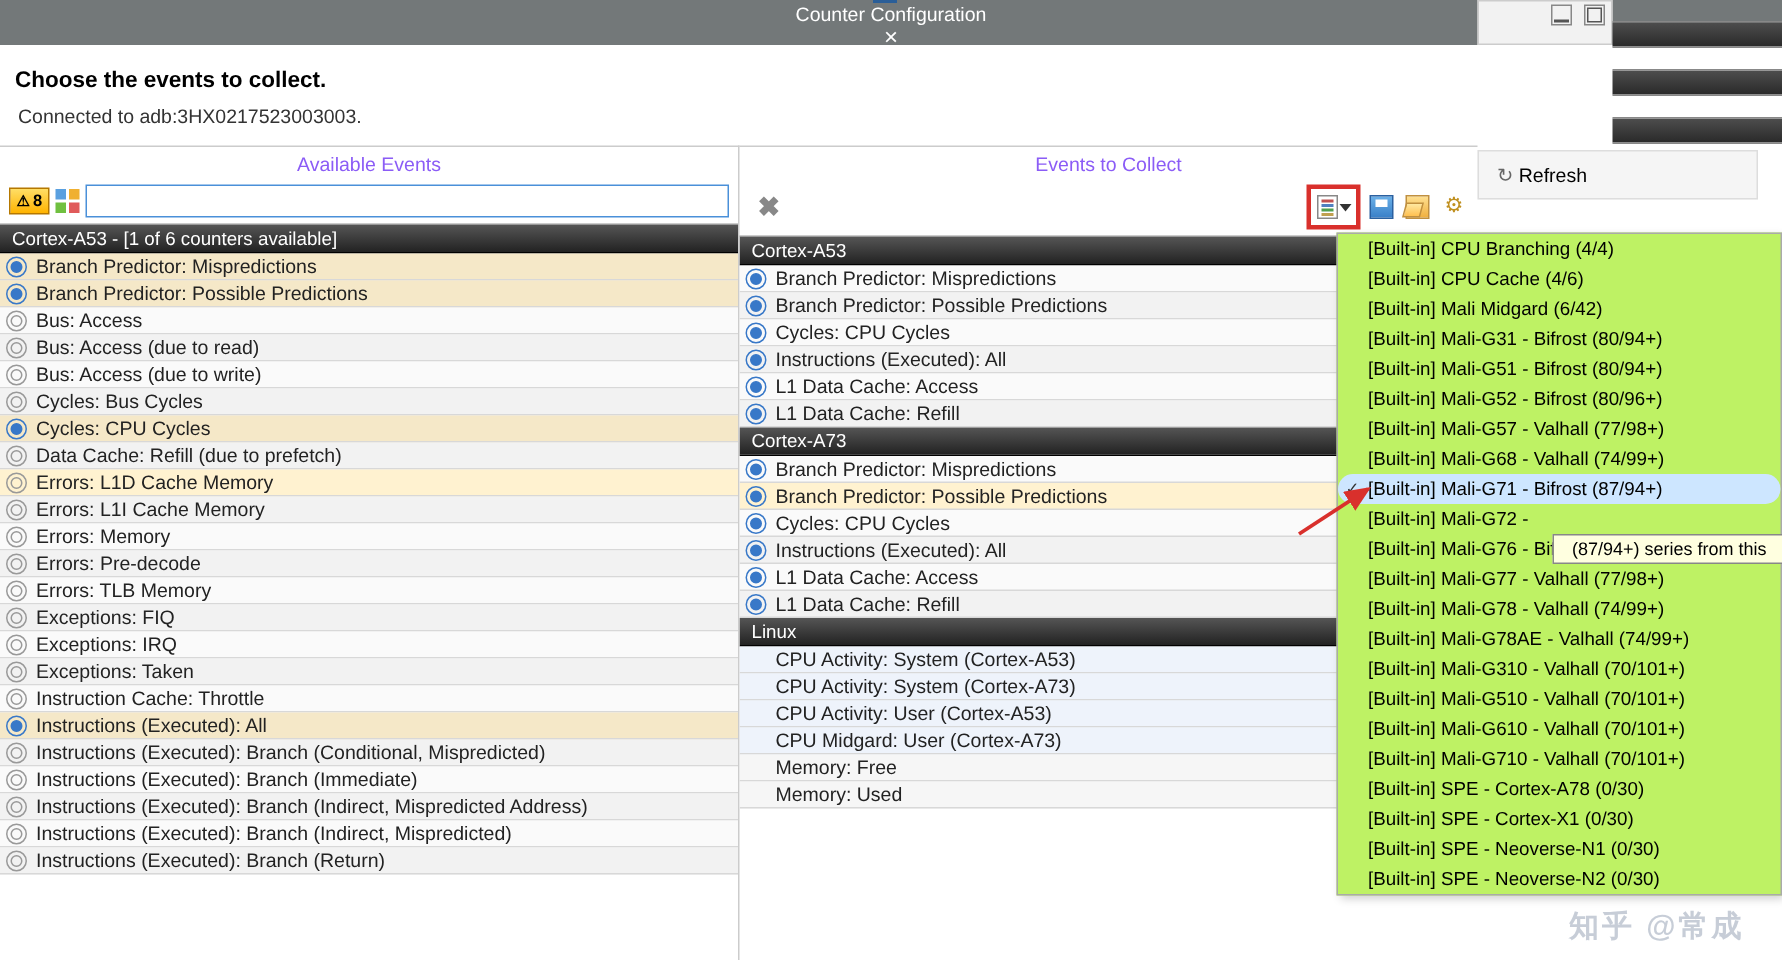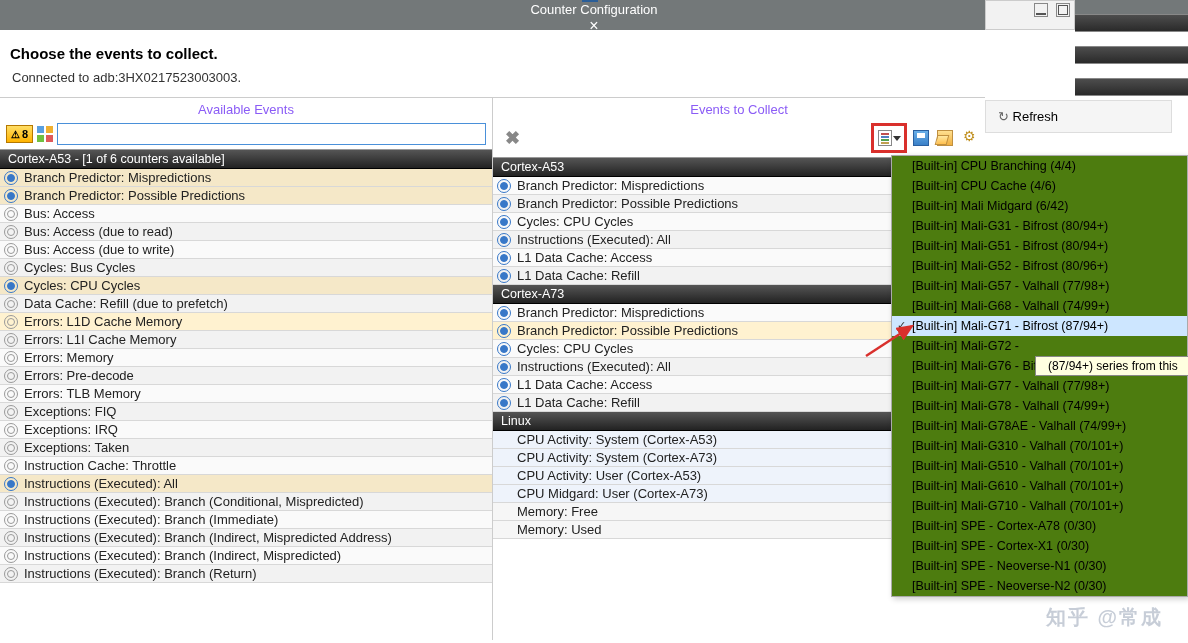--- a/index.html
+++ b/index.html
@@ -51,25 +51,25 @@
 .item { display:flex; align-items:center; padding:1px 4px; border-bottom:1px solid #d8d8d8; background:#fafafa; cursor:pointer; font-size:12.5px; color:#222; white-space:nowrap; }
 .item.alt { background:#f2f2f2; }
 .item.selected { background:#f5e8c8; }
 .item.highlight { background:#fff2d0; }
 .bullseye { width:14px; height:14px; border-radius:50%; border:1px solid #999; margin-right:6px; display:inline-flex; align-items:center; justify-content:center; flex-shrink:0; }
 .bullseye::after { content:""; width:6px; height:6px; border-radius:50%; border:1px solid #999; }
 .bullseye.on { border-color:#3878c8; }
 .bullseye.on::after { background:#3878c8; border-color:#3878c8; }
 .item.plain { padding-left:24px; background:#eef3fb; }
 .item.plain.free { background:#f6f6f6; }
-.dropdown { position:absolute; left:891px; top:155px; width:297px; background:#4d7c0f; border:1px solid #aaa; box-shadow:2px 2px 6px rgba(0,0,0,0.2); z-index:50; }
+.dropdown { position:absolute; left:891px; top:155px; width:297px; background:#bef264; border:1px solid #aaa; box-shadow:2px 2px 6px rgba(0,0,0,0.2); z-index:50; }
 .dd-item { padding:3px 20px; cursor:pointer; font-size:12.5px; white-space:nowrap; }
 .dd-item.sel { background:#cde6ff; }
 .dd-item.sel::before { content:"✓"; position:absolute; left:898px; color:#333; font-size:11px; }
-.dd-item.sel { position:relative; }
+.dd-item.sel { position:relative;border-radius:10px; }
 .dd-item.sel::before { left:5px; position:absolute; }
 .tooltip { position:absolute; left:1035px; top:356px; background:#ffffe0; border:1px solid #888; padding:2px 12px; font-size:12px; white-space:nowrap; z-index:60; }
 .arrow { position:absolute; left:862px; top:320px; z-index:55; pointer-events:none; }
 .watermark { position:absolute; right:25px; bottom:12px; color:#9aa6b8; font-size:20px; font-weight:600; opacity:0.55; z-index:40; letter-spacing:2px; }
 </style>
 </head>
 <body>
 
 <div class="titlebar">
   <span class="win-icon"></span>

